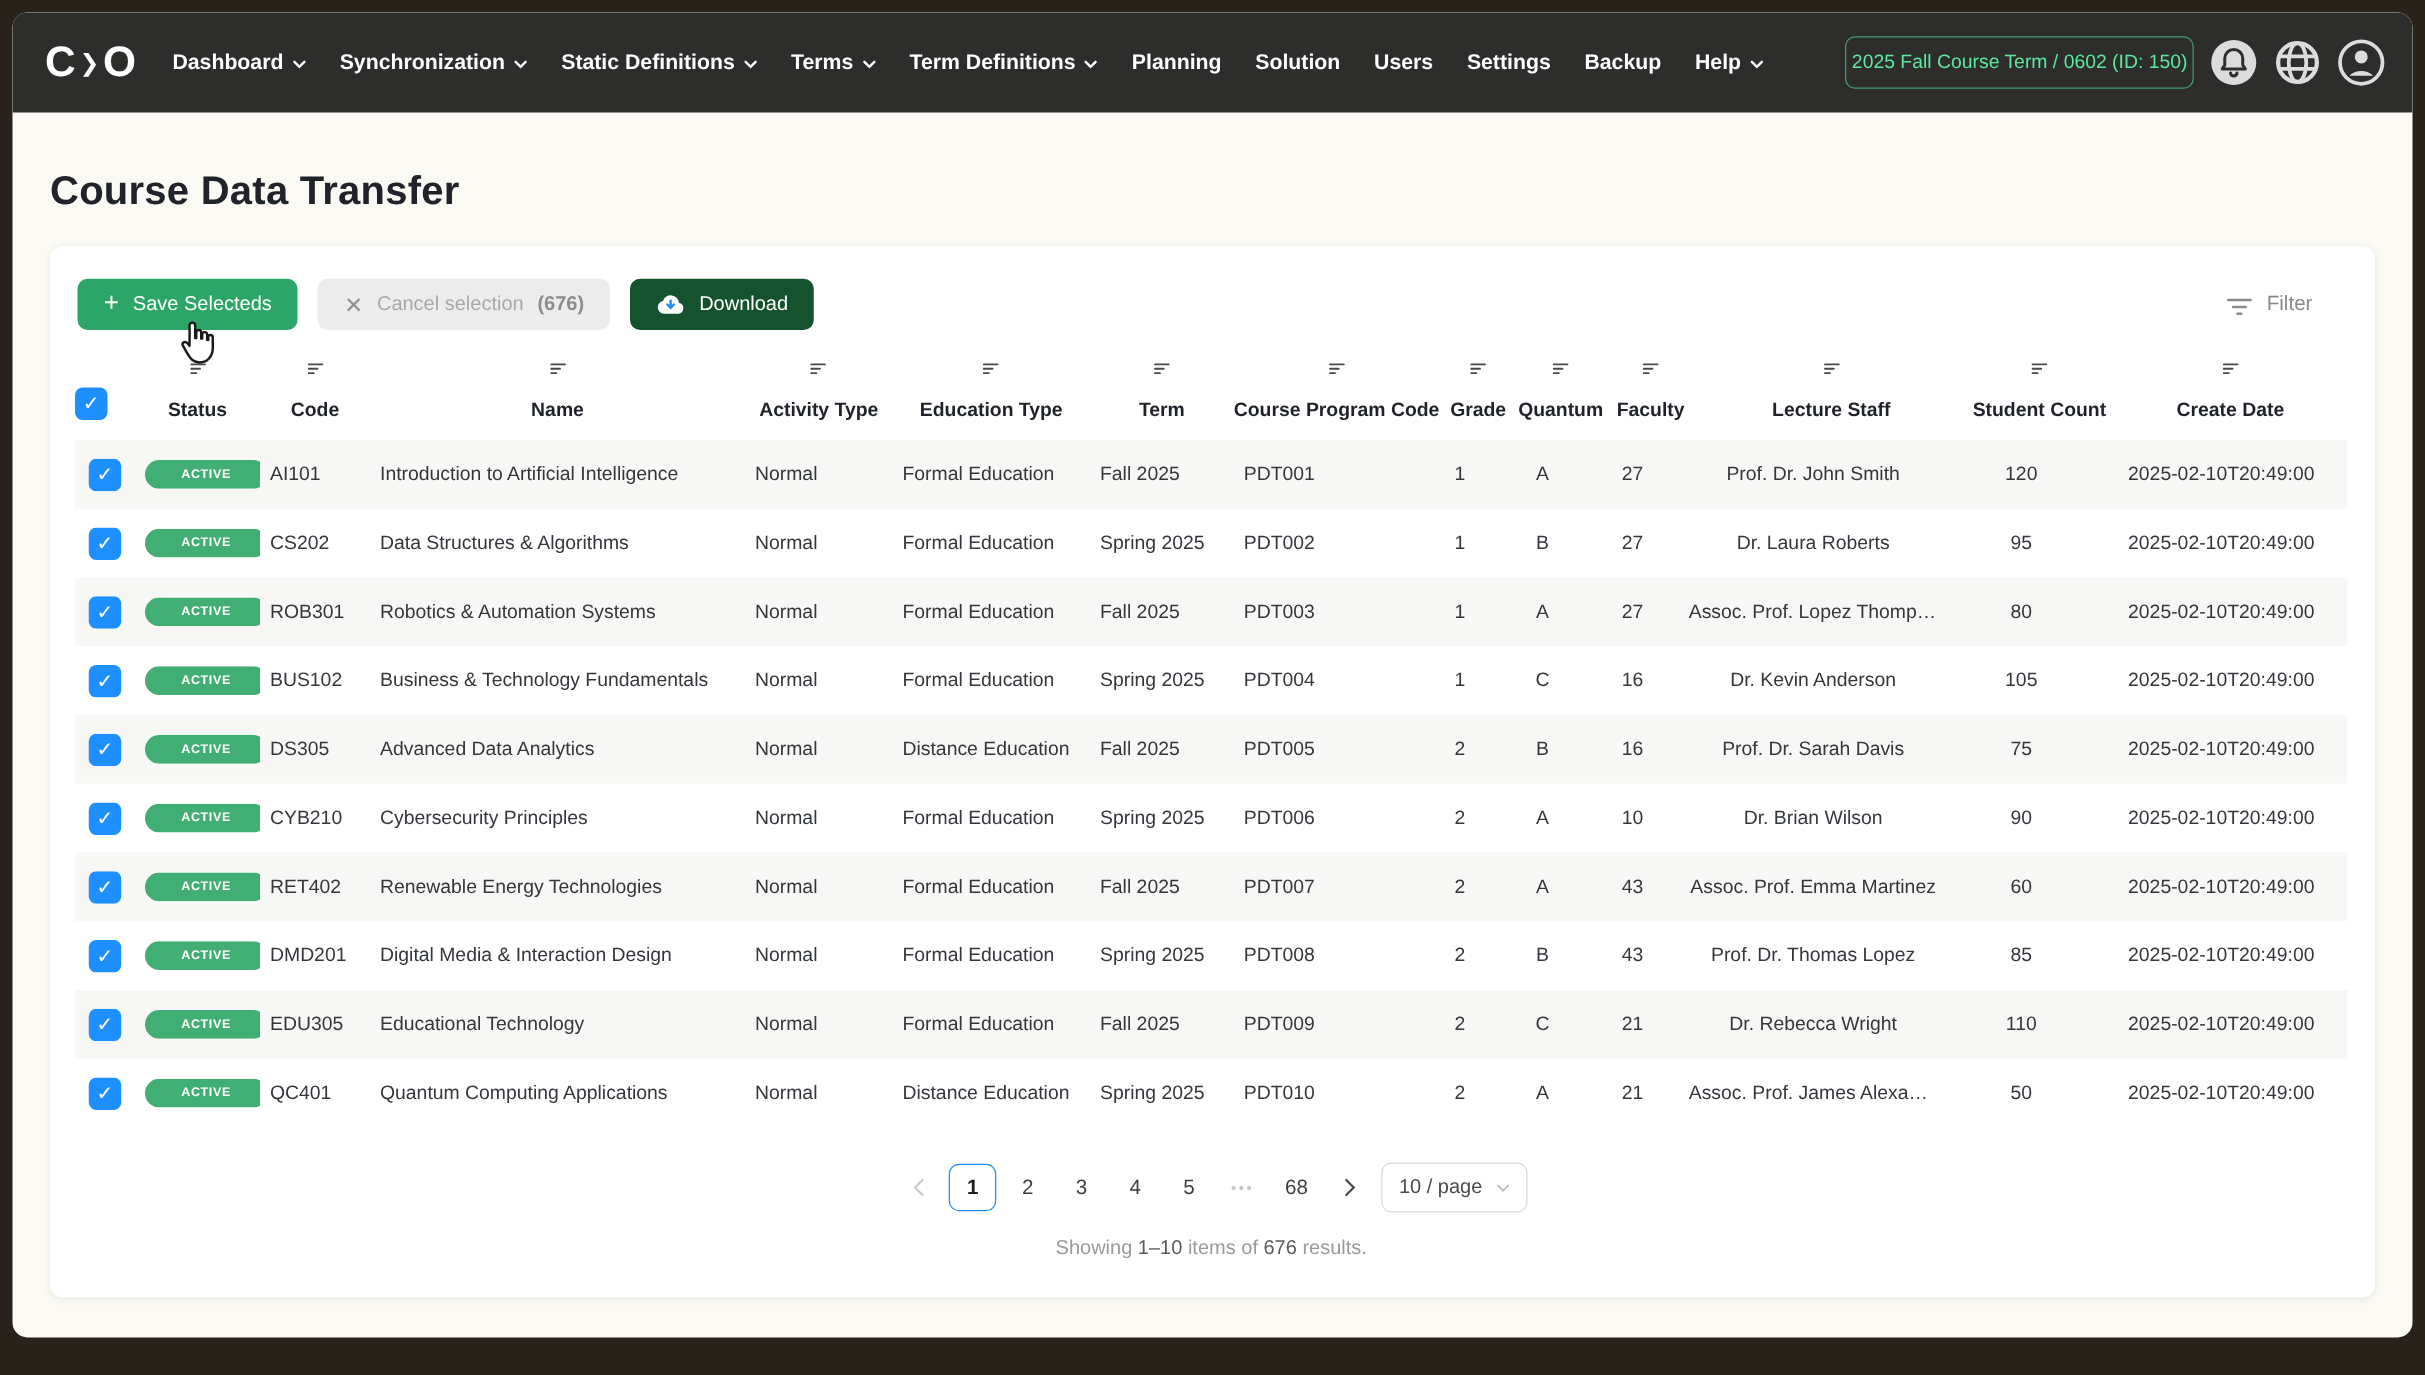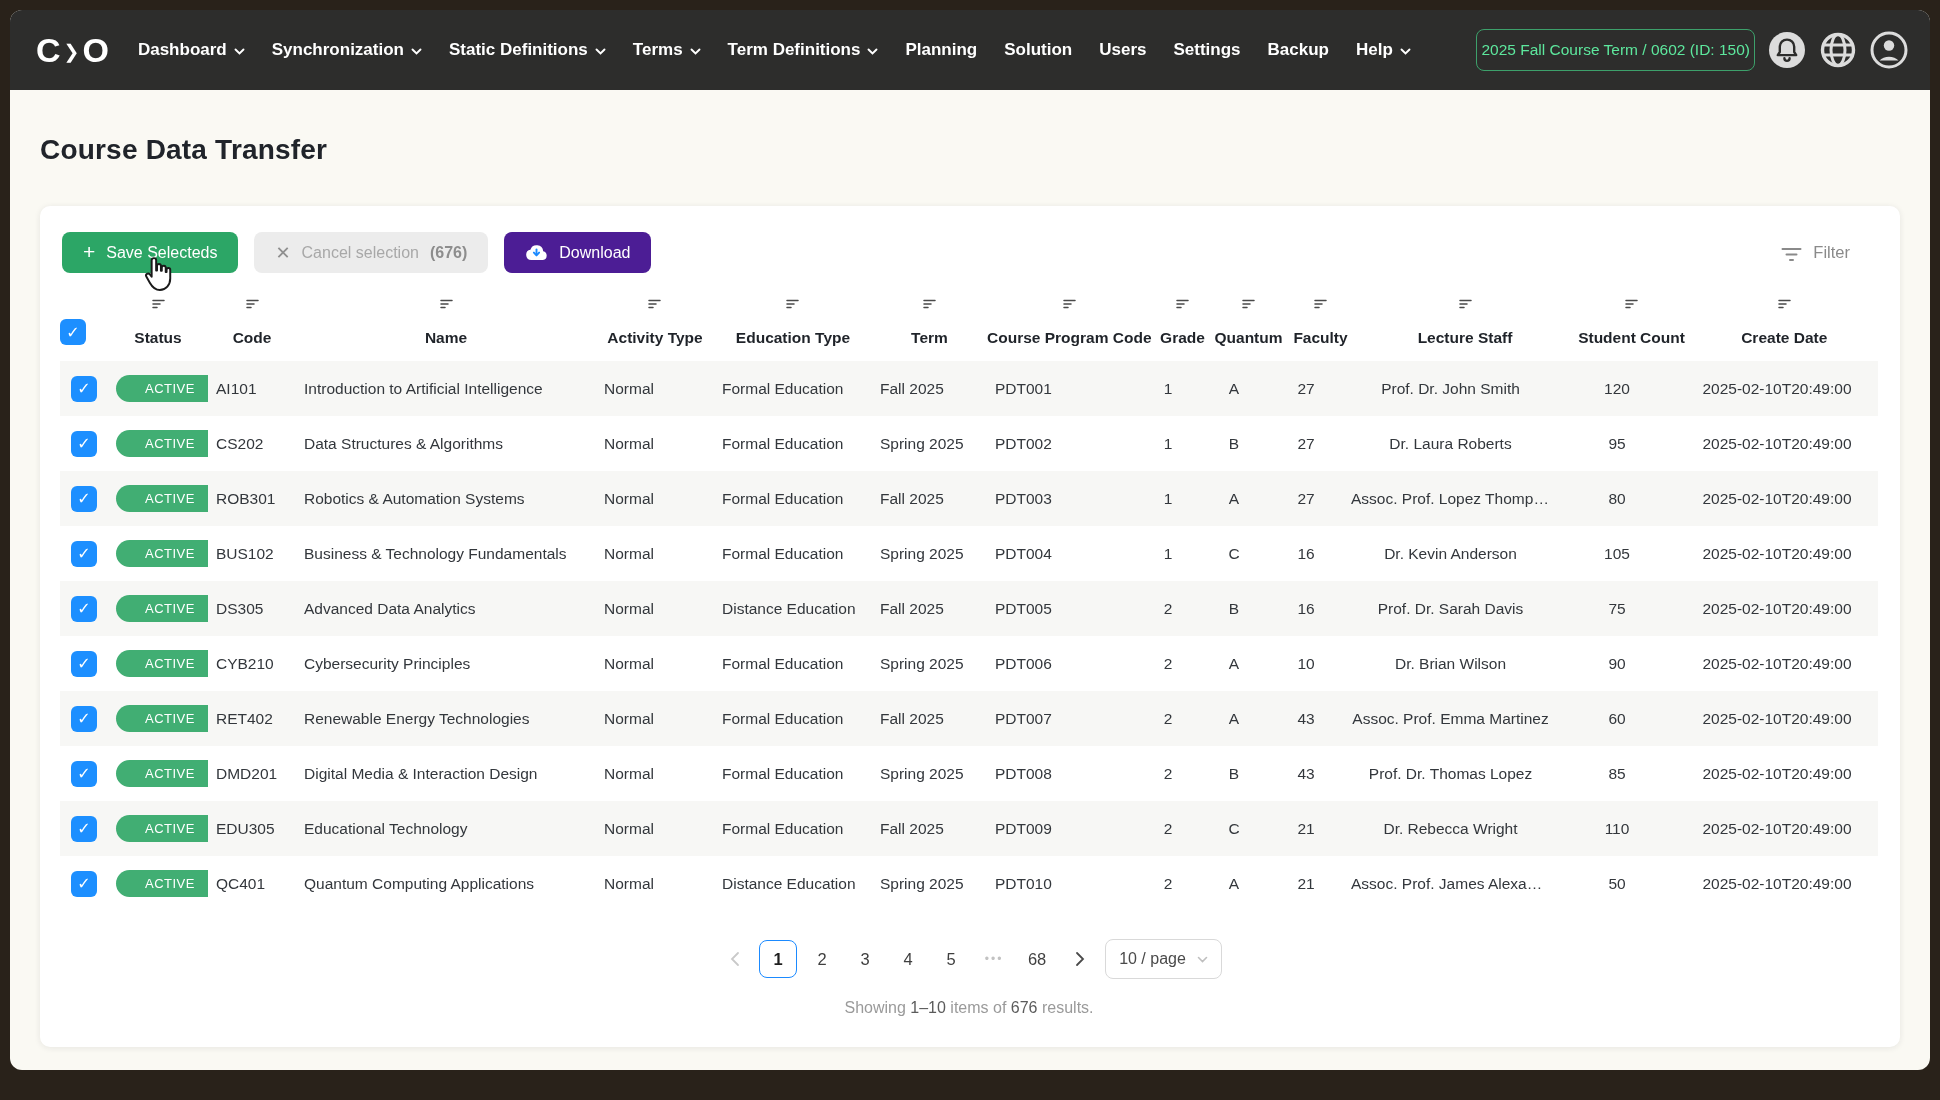--- a/index.html
+++ b/index.html
@@ -17,32 +17,32 @@
   .logo .chev{font-size:19px;font-weight:800;margin:0 2px;transform:translateY(1px)}
   .nav-menu{display:flex;align-items:center;gap:27px}
   .nav-item{color:#fff;font-size:17px;font-weight:700;display:flex;align-items:center;gap:7px;cursor:pointer;white-space:nowrap}
   .nav-item .dd{display:flex;align-items:center;margin-top:2px}
   .nav-right{margin-left:auto;display:flex;align-items:center;gap:13px}
   .term-pill{border:1px solid #3da06b;color:#5de79d;padding:0 4px;height:40px;display:flex;align-items:center;border-radius:8px;font-size:15.5px;white-space:nowrap;cursor:pointer}
   .nav-icon{width:38px;height:38px;display:block;cursor:pointer}
 
   
   .page{padding:0 30px}
-  .page-title{font-size:28px;font-weight:700;color:#20242a;margin:44px 0 40px 0;letter-spacing:.2px}
+  .page-title{font-size:32px;font-weight:700;color:#20242a;margin:44px 0 26px 0;letter-spacing:.2px}
   .card{background:#fff;border-radius:10px;box-shadow:0 1px 6px rgba(31,35,40,.09);padding:26px 22px 30px 20px;position:relative}
 
   
   .toolbar{display:flex;align-items:center;gap:16px;margin-bottom:22px;padding-left:2px}
   .btn{height:41px;border-radius:8px;font-size:16px;display:inline-flex;align-items:center;gap:11px;padding:0 21px;border:none;cursor:pointer;white-space:nowrap}
   .btn-save{background:#2ca666;color:#fff}
   .btn-save .plus{font-size:21px;font-weight:400;line-height:1;margin-top:-2px}
   .btn-cancel{background:#ececec;color:#a8a8a8;cursor:default}
   .btn-cancel .x{font-size:18px;color:#8f8f8f}
   .btn-cancel .count{font-weight:700;color:#8d8d8d}
-  .btn-download{background:#4c1d95;color:#fff}
+  .btn-download{background:#14532d;color:#fff}
   .filter-btn{margin-left:auto;color:#8a8a8a;font-size:16.5px;display:flex;gap:11px;align-items:flex-end;cursor:pointer;margin-right:28px}
 
   
   .thead{display:flex;align-items:flex-end;padding:4px 0 14px 0}
   .th{display:flex;flex-direction:column;justify-content:flex-end}
   .th .hwrap{display:inline-flex;flex-direction:column;align-items:center;gap:19px;margin:0 auto}
   .th .hlabel{font-size:15.5px;font-weight:600;color:#1f2329;white-space:nowrap;cursor:pointer}
   .th .f-ic{cursor:pointer;line-height:0}
   .tbody{}
   .tr{display:flex;align-items:center;height:55px;font-size:15.5px;color:#33373c}
@@ -60,21 +60,21 @@
   .c-cpc{flex:0 0 150px}
   .c-grade{flex:0 0 62px}
   .c-sec{flex:0 0 70px}
   .c-fac{flex:0 0 74px}
   .c-staff{flex:0 0 215px}
   .c-cnt{flex:0 0 118px}
   .c-date{flex:1 1 190px}
 
   .cb{width:26px;height:26px;border-radius:6px;background:#1d8fff;display:flex;align-items:center;justify-content:center;cursor:pointer}
   .cb::after{content:"✓";color:#fff;font-size:16px;font-weight:700}
-  .pill{background:#41ae73;color:#fff;font-size:13px;font-weight:400;letter-spacing:.5px;padding:6px 29px;border-radius:999px;display:inline-block}
+  .pill{background:#41ae73;color:#fff;font-size:10px;font-weight:700;letter-spacing:.5px;padding:6px 29px;border-radius:999px;display:inline-block}
 
   
   .pagination{display:flex;align-items:center;justify-content:center;gap:7px;margin-top:28px}
   .pg{min-width:36px;height:36px;display:flex;align-items:center;justify-content:center;font-size:16.5px;color:#3f3f3f;cursor:pointer;border-radius:8px}
   .pg.current{border:1.5px solid #1b8aff;background:#fff;font-weight:600;color:#1f1f1f}
   .pg.ellipsis{color:#c2c2c2;font-size:12px;letter-spacing:2px}
   .pg.nav-arrow{line-height:0}
   .page-size{border:1px solid #d9d9d9;border-radius:8px;height:38px;padding:0 13px;display:inline-flex;align-items:center;gap:11px;color:#4a4a4a;font-size:16px;background:#fff;cursor:pointer;white-space:nowrap}
   .summary{margin-top:20px;text-align:center;color:#9a9a9a;font-size:16px}
   .summary b{color:#5b5b5b;font-weight:400}

